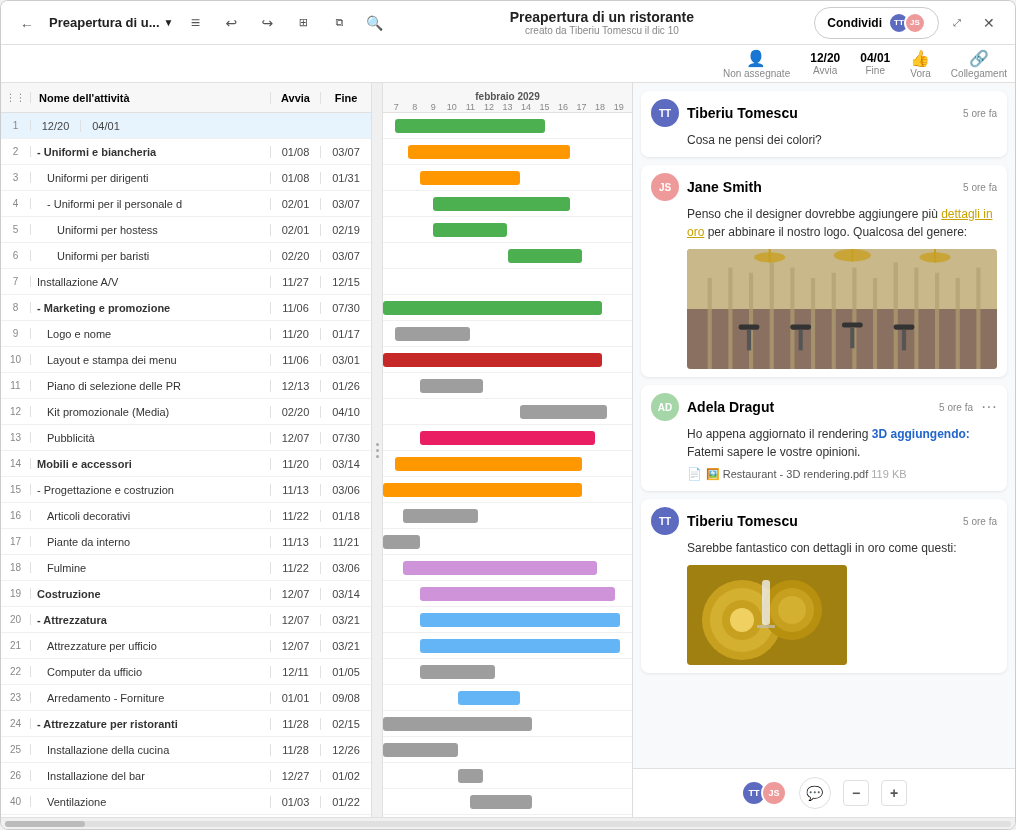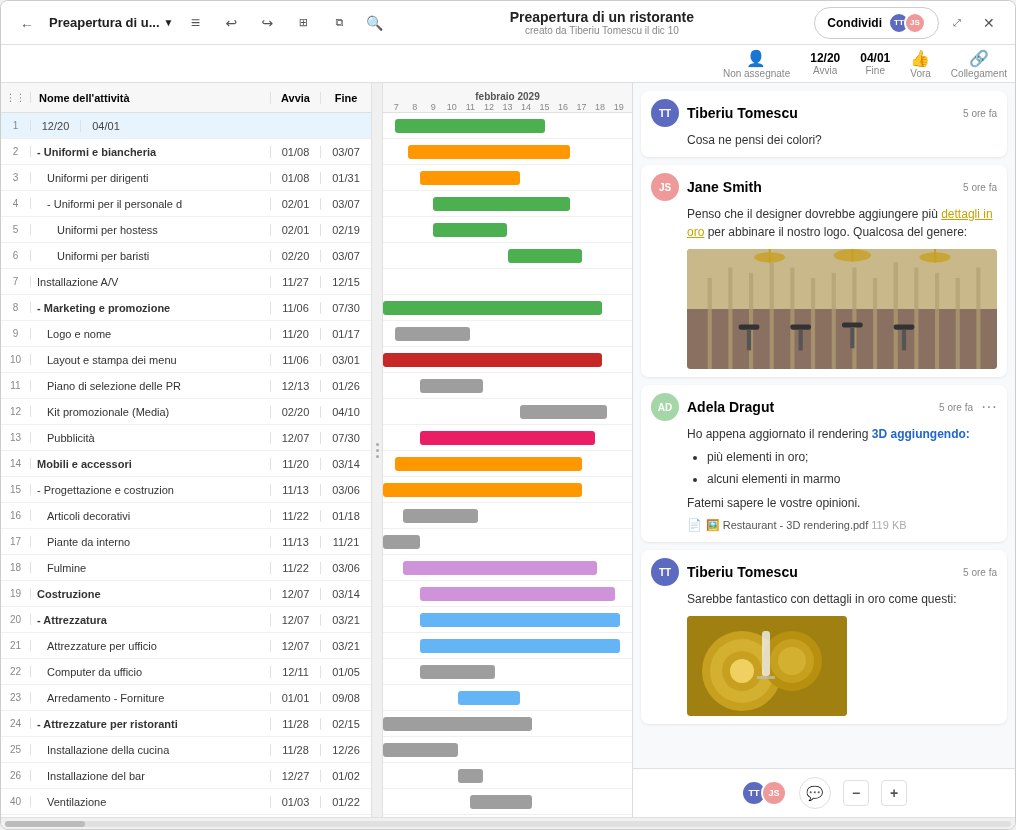--- a/index.html
+++ b/index.html
@@ -772,24 +772,20 @@
           <div class="comment-item">
     <div class="comment-header">
       <div class="comment-avatar" style="background:#a5d6a7;">AD</div>
       <span class="comment-author">Adela Dragut</span>
       <span class="comment-time">5 ore fa</span>
       <span class="comment-more-btn">···</span>
     </div>
 
       <div class="comment-text">
         Ho appena aggiornato il rendering <strong class="bold-colored">3D aggiungendo:</strong>
-        <ul class="bullet-list">
-          <li>più elementi in oro;</li>
-                <li>alcuni elementi in marmo</li>
-        </ul>
         Fatemi sapere le vostre opinioni.
         <div class="attachment">
           <span class="attachment-icon">📄</span>
           <span>🖼️ Restaurant - 3D rendering.pdf <span style="color:#aaa;">119 KB</span></span>
         </div>
       </div>
     </div>
           <div class="comment-item">
     <div class="comment-header">
       <div class="comment-avatar" style="background:#5c6bc0;">TT</div>

